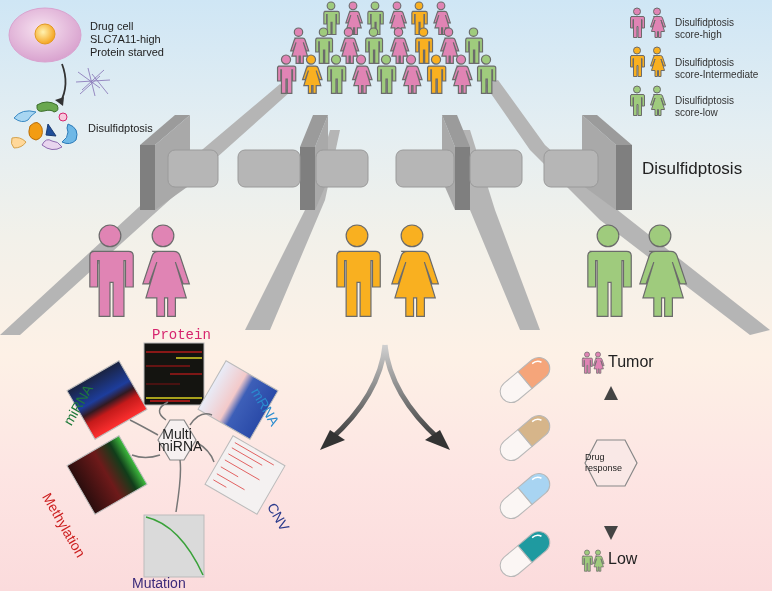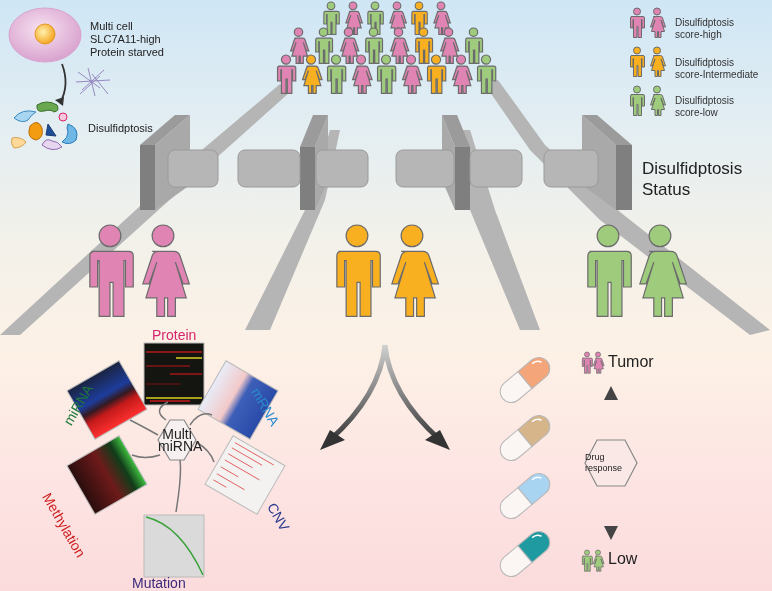--- a/index.html
+++ b/index.html
@@ -237,42 +237,41 @@
       <path d="M30,126 q8,-8 12,2 q2,10 -6,12 q-10,-2 -6,-14z" fill="#f39c12" stroke="#b86e0a"></path>
       <path d="M48,124 l8,12 l-10,-1z" fill="#1f4e99" stroke="#1a3b73"></path>
       <circle cx="63" cy="117" r="4" fill="#f7c8dc" stroke="#d6256e"></circle>
       <path d="M68,124 q12,4 8,16 q-6,6 -14,2 q6,-4 6,-10 q-2,-4 0,-8z" fill="#6fb8e6" stroke="#2b7ab8"></path>
       <path d="M12,138 q8,-2 14,4 q-4,6 -12,6 q-4,-4 -2,-10z" fill="#ffd89a" stroke="#d4a24c"></path>
       <path d="M42,145 q4,-8 10,-4 q6,0 10,6 q-10,6 -20,-2z" fill="#e8d5ef" stroke="#8e6bb0"></path>
     </g>
   </svg>
 
   <div class="txt small" style="left:90px; top:20px;">
-    <div>Multi cell</div>
+    <div>Drug cell</div>
     <div>SLC7A11-high</div>
     <div>Protein starved</div>
   </div>
   <div class="txt small" style="left:88px; top:122px;">Disulfidptosis</div>
 
   <div class="txt legend-txt" style="left:675px; top:17px;">
     <div>Disulfidptosis</div>
     <div>score-high</div>
   </div>
   <div class="txt legend-txt" style="left:675px; top:57px;">
     <div>Disulfidptosis</div>
     <div>score-Intermediate</div>
   </div>
   <div class="txt legend-txt" style="left:675px; top:95px;">
     <div>Disulfidptosis</div>
     <div>score-low</div>
   </div>
 
   <div class="txt big" style="left:642px; top:158px;">
     <div>Disulfidptosis</div>
-    <div>Status</div>
   </div>
 
   <svg class="layer" width="772" height="591">
     <defs>
       <linearGradient id="arrg" x1="0" y1="0" x2="0" y2="1">
         <stop offset="0%" stop-color="#d0d0d0"></stop>
         <stop offset="100%" stop-color="#3a3a3a"></stop>
       </linearGradient>
     </defs>
     <path d="M385,345 Q380,395 330,440" stroke="url(#arrg)" stroke-width="5" fill="none"></path>
@@ -356,21 +355,21 @@
       <path d="M160,455 Q145,460 132,455"></path>
       <path d="M158,435 Q140,425 130,420"></path>
     </g>
   </svg>
 
   <div class="txt" style="left:158px; top:428px; font-size:14px; line-height:12px; text-align:center; width:38px;">
     <div>Multi</div>
     <div>miRNA</div>
   </div>
 
-  <div class="txt omics-lbl" id="lbl-protein" style="left: 152px; top: 327px; color: rgb(214, 37, 110);">Protein</div>
+  <div class="txt omics-lbl" id="lbl-protein" style="left: 152px; top: 327px; color: rgb(214, 37, 110); font-family: Liberation Mono, monospace;">Protein</div>
   <div class="txt omics-lbl" id="lbl-mrna" style="left: 262px; top: 385px; transform: rotate(60deg); transform-origin: left top; color: rgb(42, 140, 207);">mRNA</div>
   <div class="txt omics-lbl" id="lbl-cnv" style="left: 278px; top: 500px; transform: rotate(60deg); transform-origin: left top; color: rgb(43, 58, 140);">CNV</div>
   <div class="txt omics-lbl" id="lbl-mutation" style="left: 132px; top: 575px; color: rgb(59, 42, 122);">Mutation</div>
   <div class="txt omics-lbl" id="lbl-methylation" style="left: 53px; top: 490px; transform: rotate(60deg); transform-origin: left top; color: rgb(204, 31, 31);">Methylation</div>
   <div class="txt omics-lbl" id="lbl-mirna" style="left: 60px; top: 420px; transform: rotate(-60deg); transform-origin: left top; color: rgb(30, 122, 58);">miRNA</div>
 
   <svg class="layer" id="drug-svg" width="772" height="591">
     <defs>
       <linearGradient id="arrUp" x1="0" y1="1" x2="0" y2="0">
         <stop offset="0%" stop-color="#cfcfcf"></stop>

